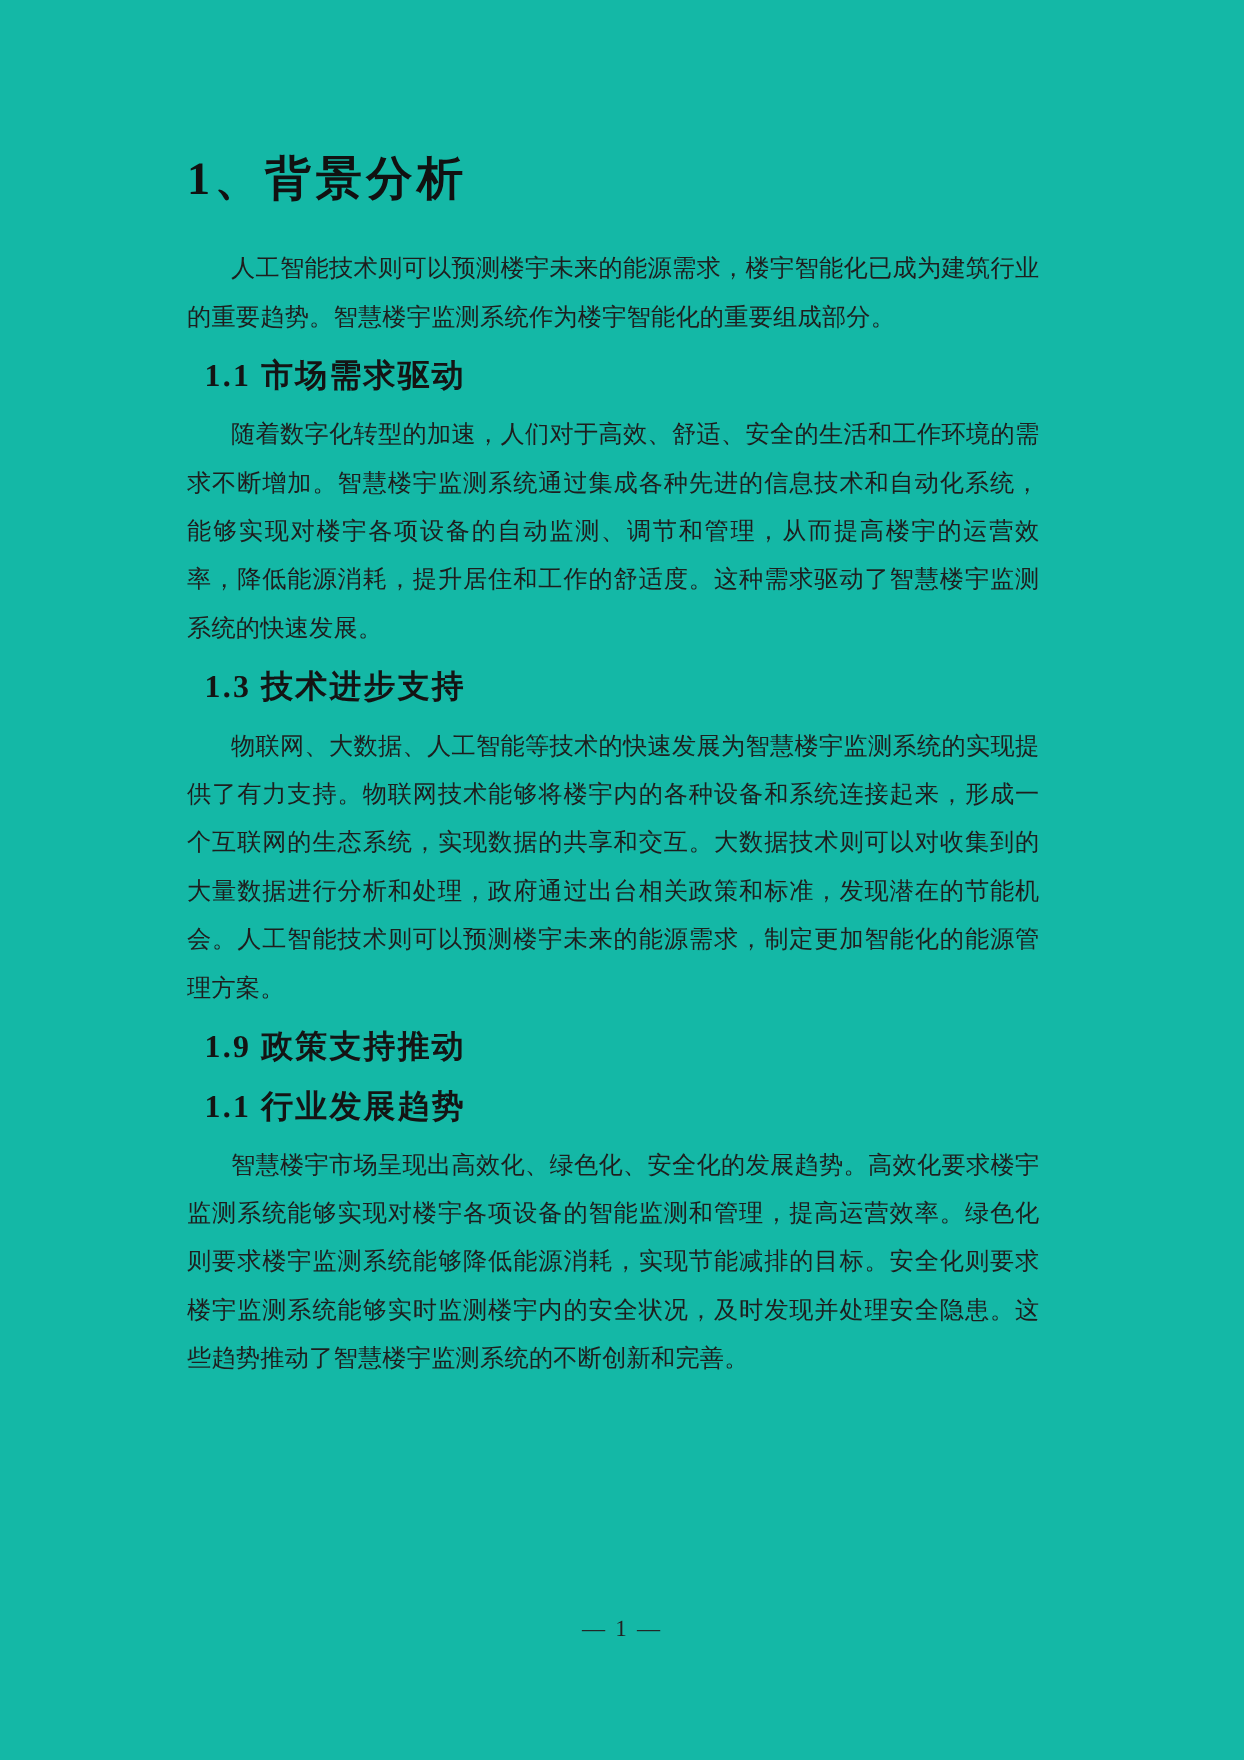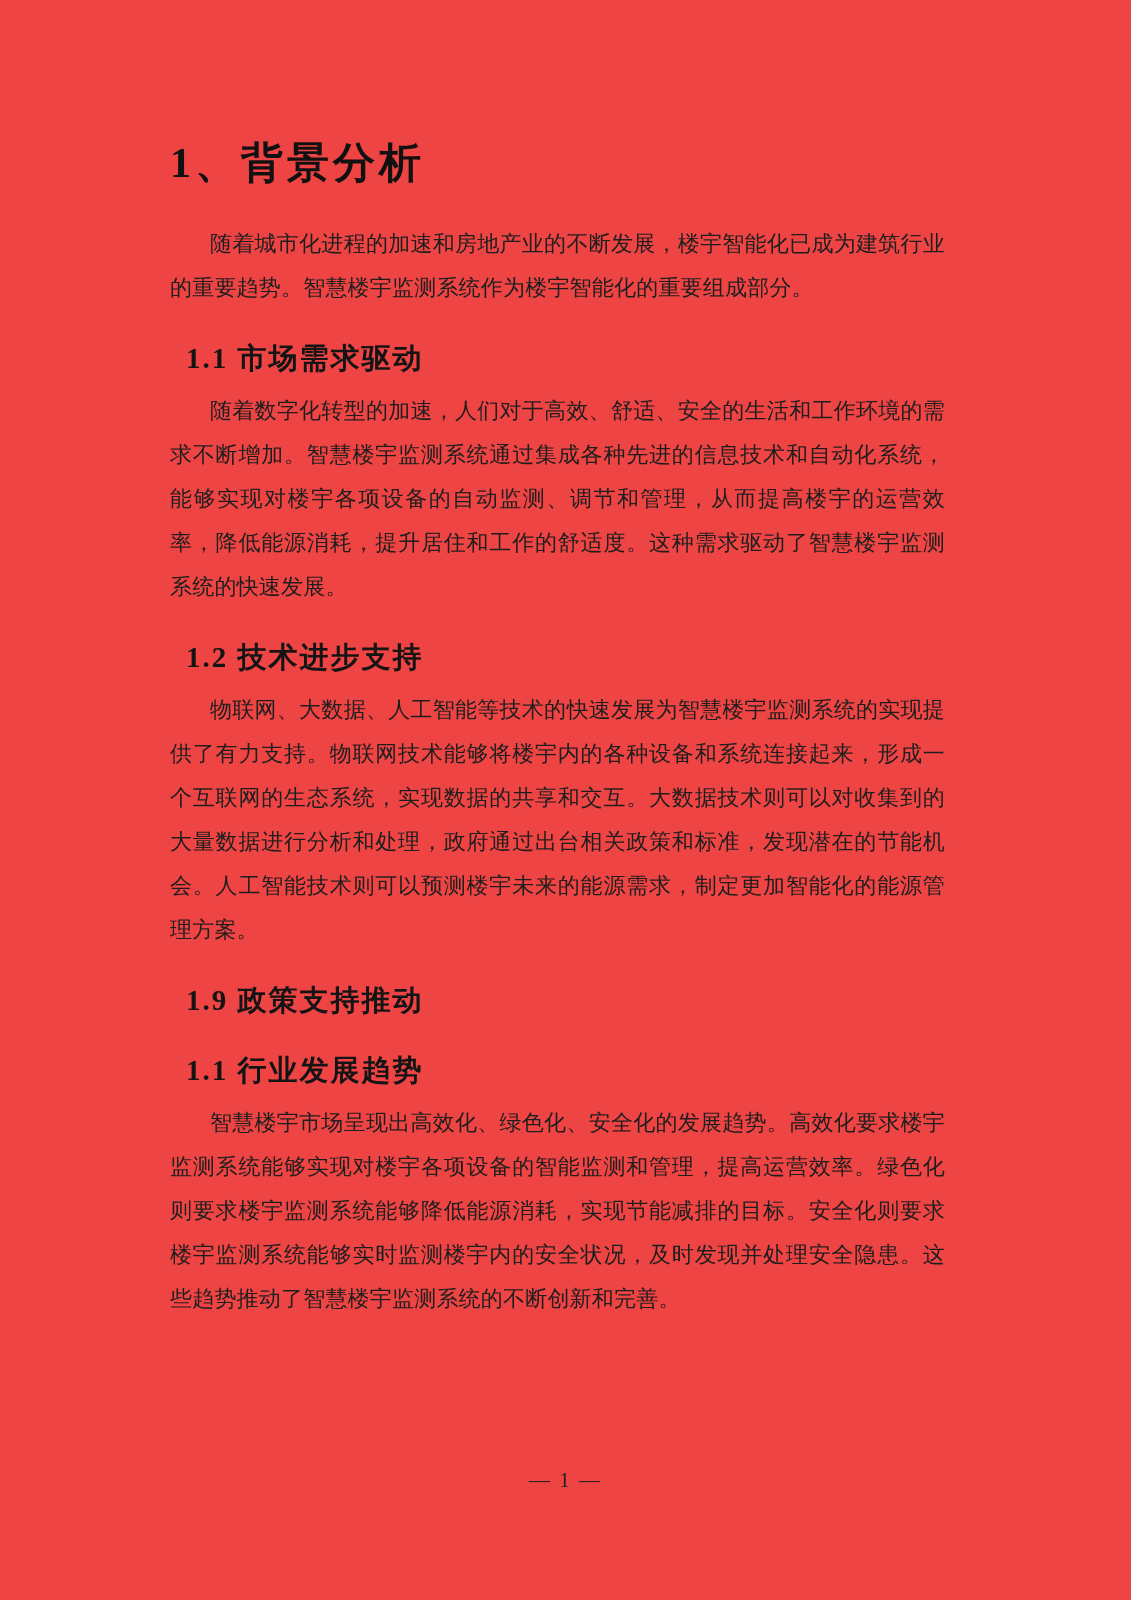--- a/index.html
+++ b/index.html
@@ -4,21 +4,21 @@
 <style>
   html, body {
     margin: 0;
     padding: 0;
     background: #ffffff;
   }
   .page {
     position: relative;
     width: 1131px;
     height: 1600px;
-    background: #ef4444;
+    background: #14b8a6;
     overflow: hidden;
     box-sizing: border-box;
     padding: 134px 186px 0 170px;
     font-family: "Liberation Serif", serif;
     color: #1c1c1c;
   }
   .doc-title {
     margin: 0;
     font-size: 42px;
     font-weight: bold;
@@ -35,21 +35,21 @@
     text-align: justify;
     text-justify: inter-ideograph;
     text-indent: 40px;
     word-break: break-all;
     color: #1e1e1e;
   }
   .intro {
     margin-top: 30px;
   }
   .section-heading {
-    margin: 26px 0 0 16px;
+    margin: 10px 0 0 16px;
     font-size: 29px;
     font-weight: bold;
     line-height: 44px;
     letter-spacing: 2px;
     color: #141414;
     white-space: nowrap;
     font-family: Liberation Serif, serif;
   }
   .page-footer {
     position: absolute;
@@ -63,26 +63,26 @@
     font-family: "Liberation Serif", serif;
   }
 </style>
 </head>
 <body>
 
 <div class="page">
 
   <h1 class="doc-title">1、背景分析</h1>
 
-  <p class="body-text intro">随着城市化进程的加速和房地产业的不断发展，楼宇智能化已成为建筑行业的重要趋势。智慧楼宇监测系统作为楼宇智能化的重要组成部分。</p>
+  <p class="body-text intro">人工智能技术则可以预测楼宇未来的能源需求，楼宇智能化已成为建筑行业的重要趋势。智慧楼宇监测系统作为楼宇智能化的重要组成部分。</p>
 
   <h2 class="section-heading">1.1 市场需求驱动</h2>
   <p class="body-text">随着数字化转型的加速，人们对于高效、舒适、安全的生活和工作环境的需求不断增加。智慧楼宇监测系统通过集成各种先进的信息技术和自动化系统，能够实现对楼宇各项设备的自动监测、调节和管理，从而提高楼宇的运营效率，降低能源消耗，提升居住和工作的舒适度。这种需求驱动了智慧楼宇监测系统的快速发展。</p>
 
-  <h2 class="section-heading">1.2 技术进步支持</h2>
+  <h2 class="section-heading">1.3 技术进步支持</h2>
   <p class="body-text">物联网、大数据、人工智能等技术的快速发展为智慧楼宇监测系统的实现提供了有力支持。物联网技术能够将楼宇内的各种设备和系统连接起来，形成一个互联网的生态系统，实现数据的共享和交互。大数据技术则可以对收集到的大量数据进行分析和处理，政府通过出台相关政策和标准，发现潜在的节能机会。人工智能技术则可以预测楼宇未来的能源需求，制定更加智能化的能源管理方案。</p>
 
   <h2 class="section-heading">1.9 政策支持推动</h2>
 
   <h2 class="section-heading">1.1 行业发展趋势</h2>
   <p class="body-text">智慧楼宇市场呈现出高效化、绿色化、安全化的发展趋势。高效化要求楼宇监测系统能够实现对楼宇各项设备的智能监测和管理，提高运营效率。绿色化则要求楼宇监测系统能够降低能源消耗，实现节能减排的目标。安全化则要求楼宇监测系统能够实时监测楼宇内的安全状况，及时发现并处理安全隐患。这些趋势推动了智慧楼宇监测系统的不断创新和完善。</p>
 
   <div class="page-footer">— 1 —</div>
 
 </div>

